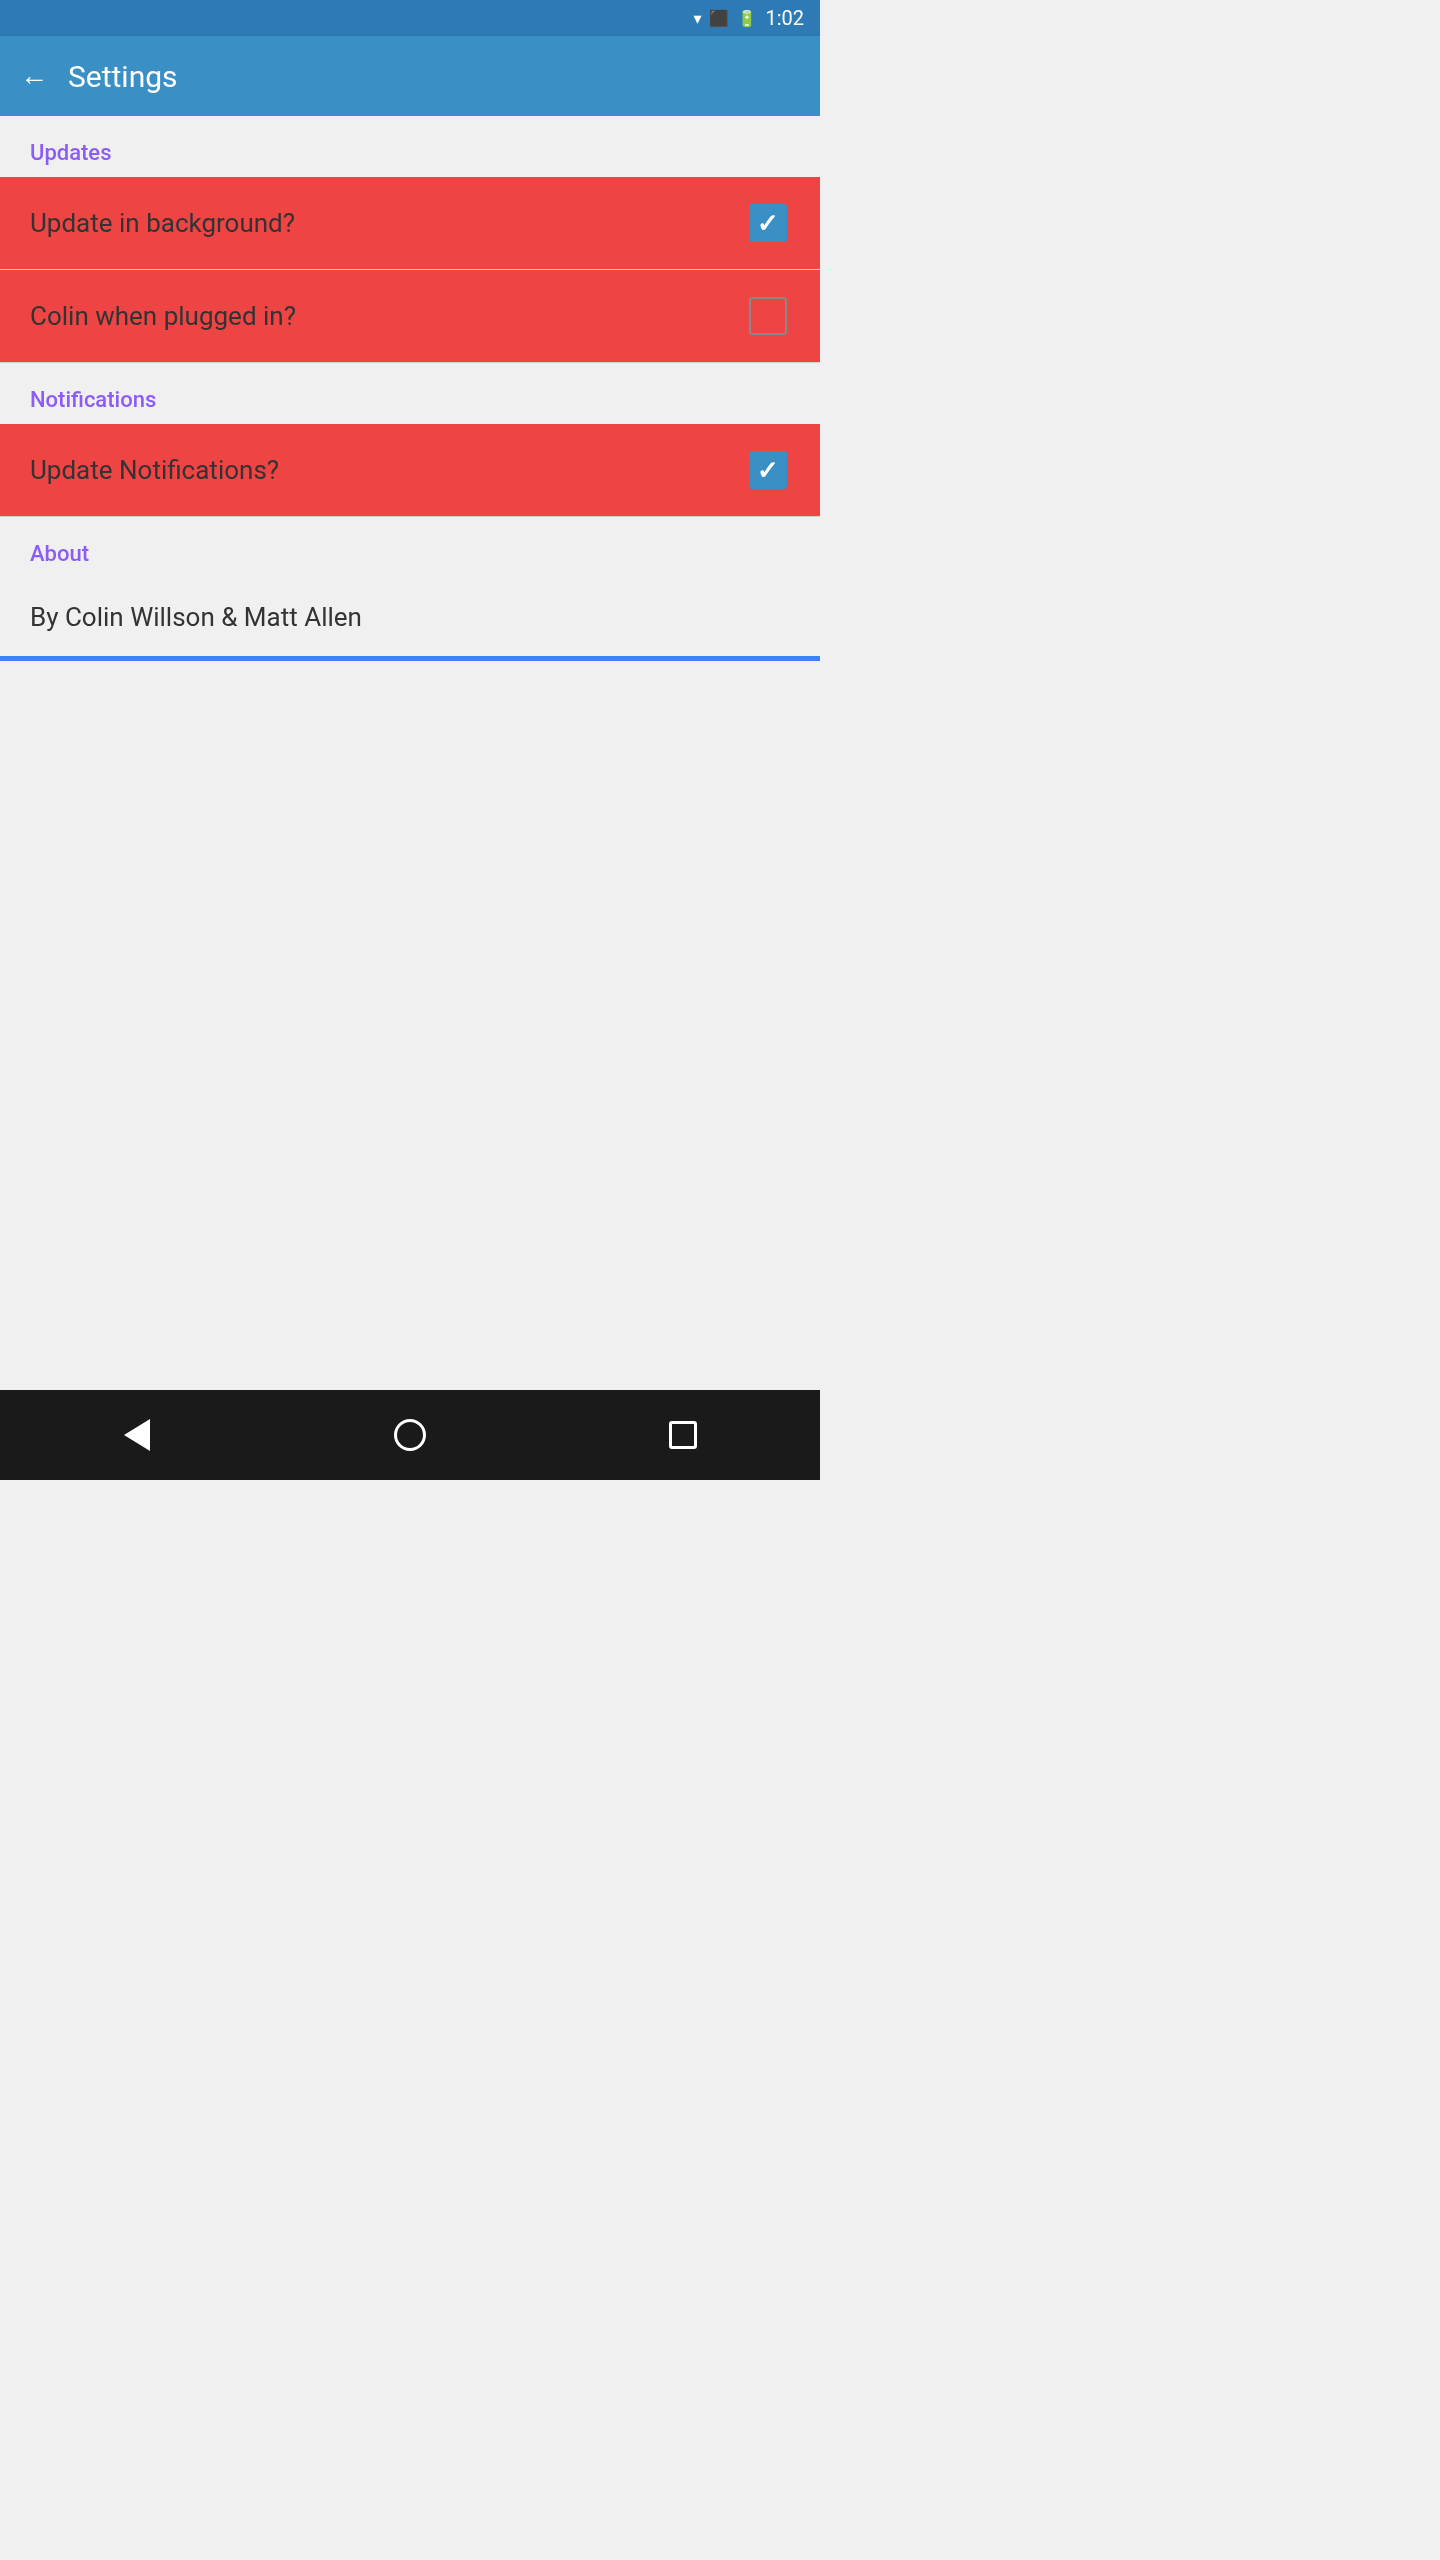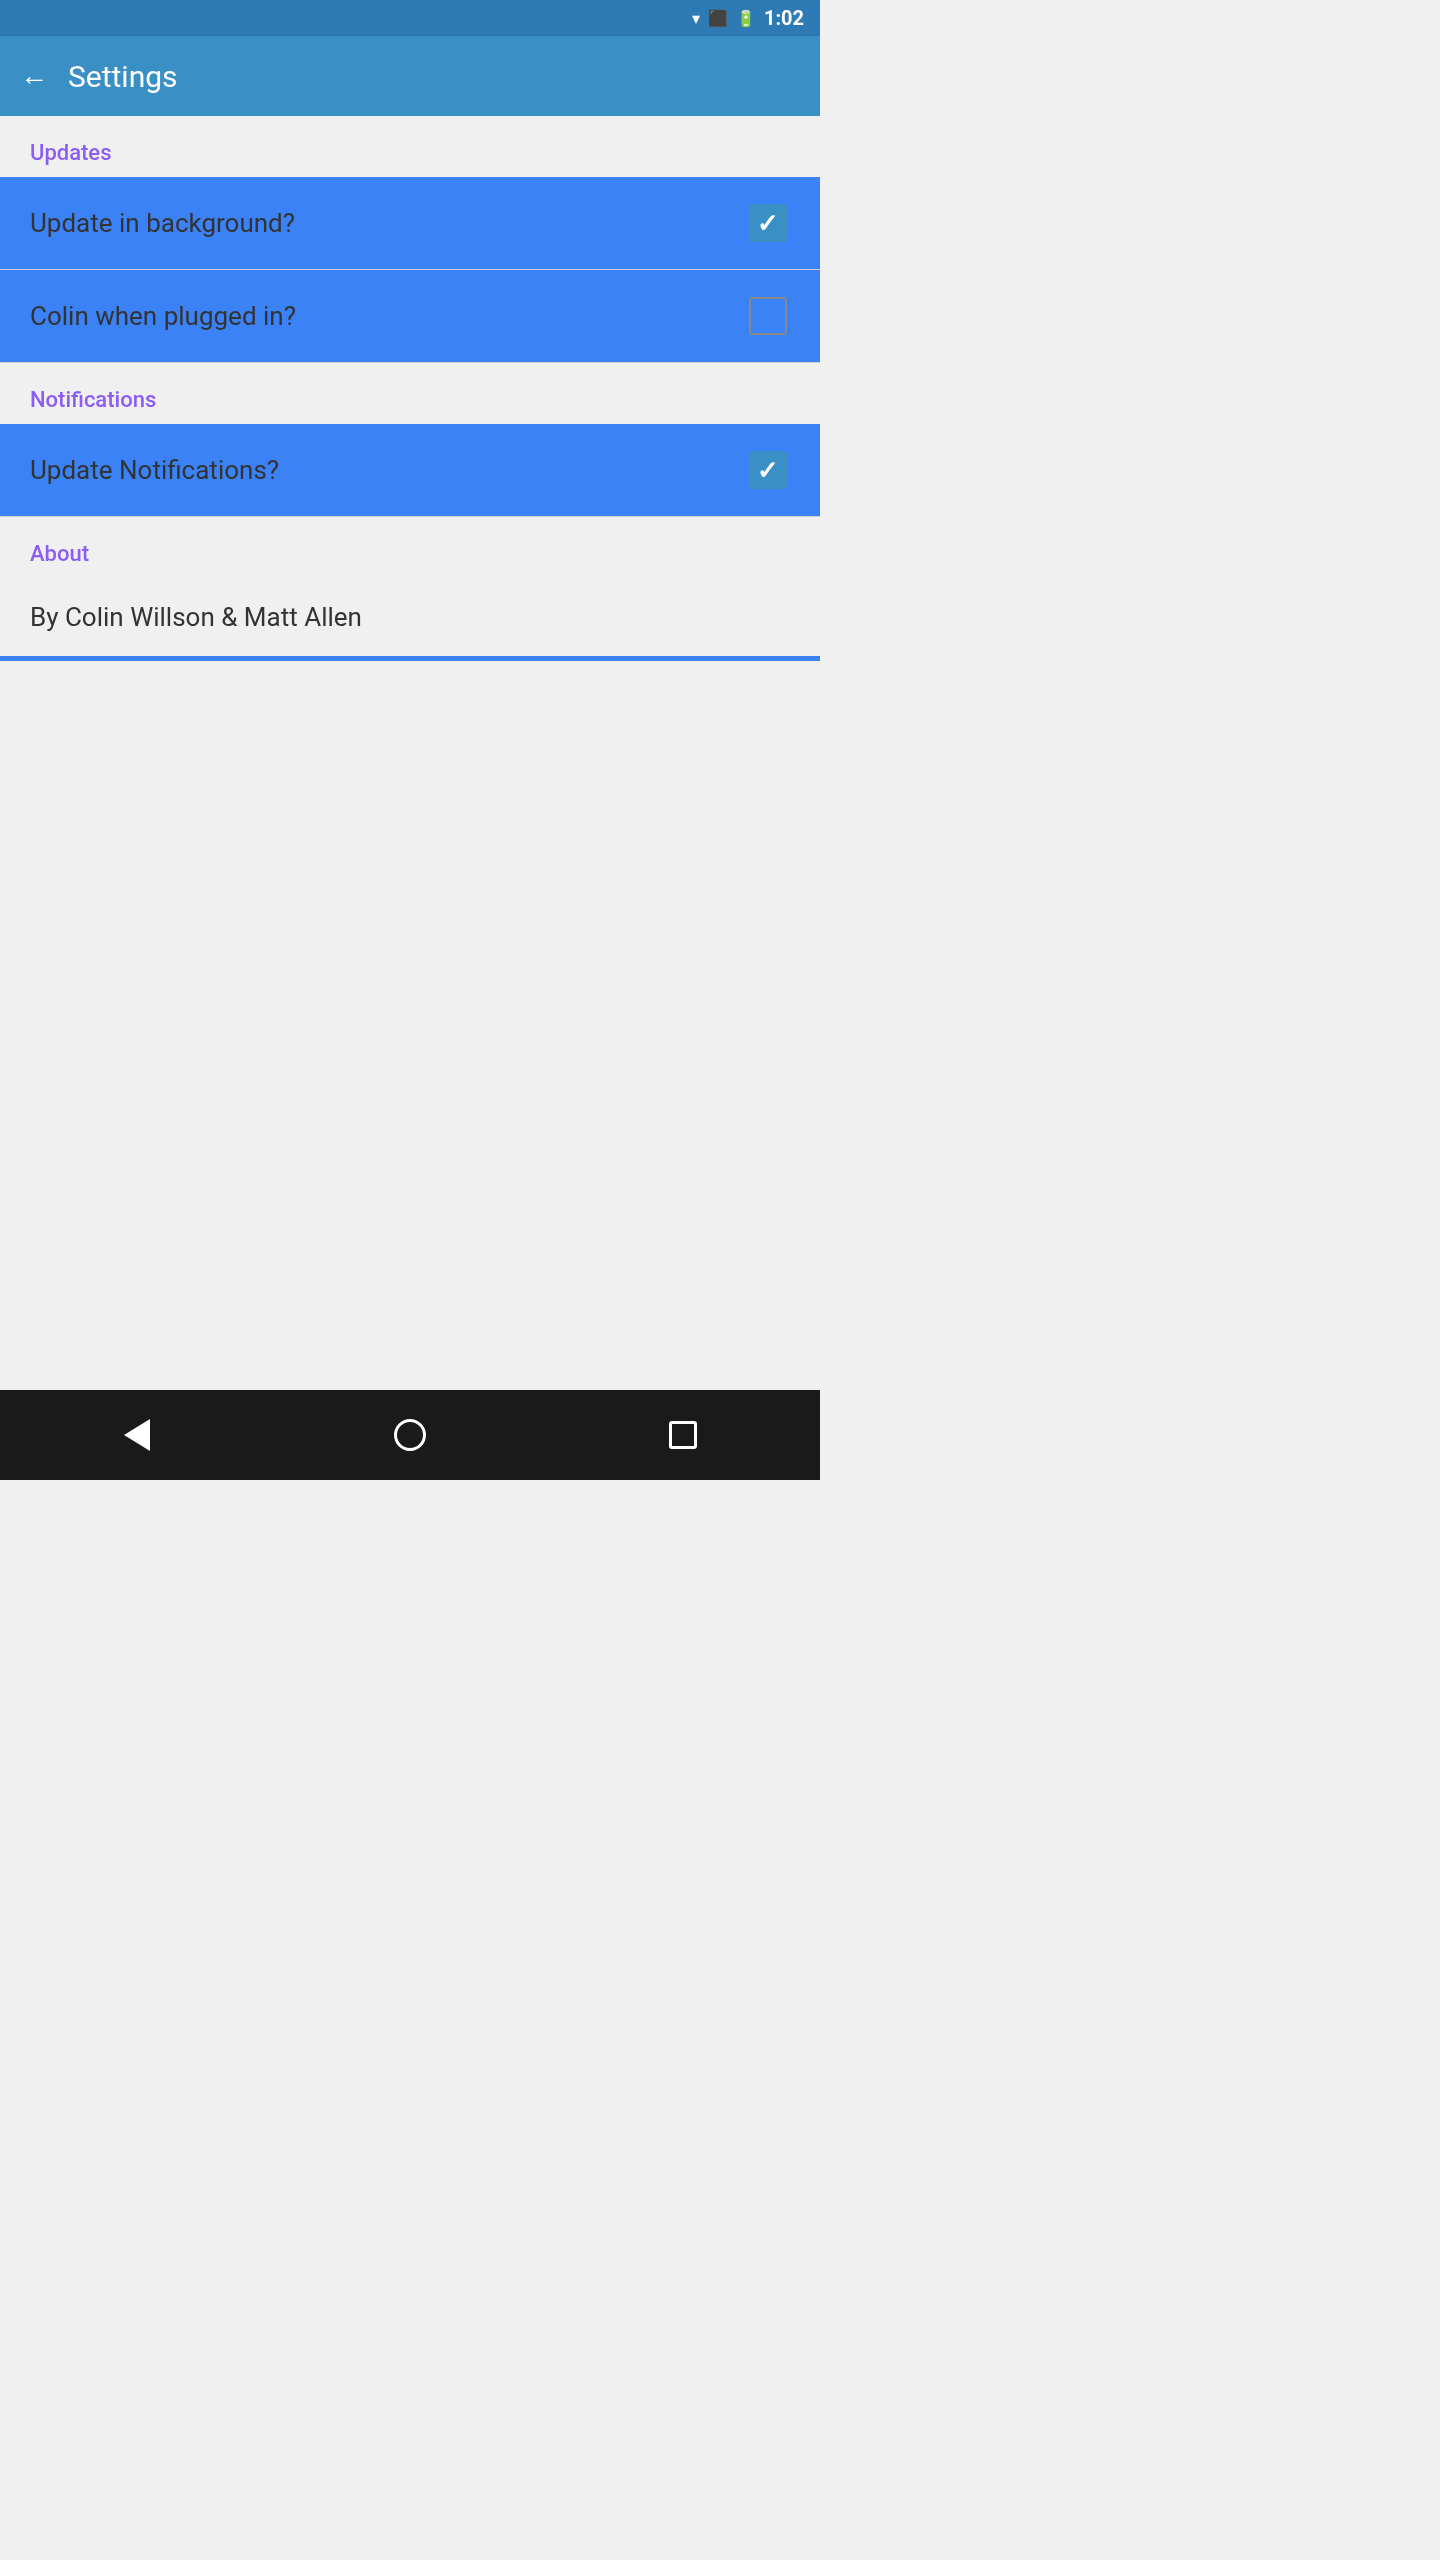--- a/index.html
+++ b/index.html
@@ -32,21 +32,21 @@
 
     .status-bar-right {
       display: flex;
       align-items: center;
       gap: 8px;
     }
 
     .status-time {
       color: white;
       font-size: 20px;
-      font-weight: 700;
+      font-weight: 400;
     }
 
     .status-icon {
       color: white;
       font-size: 16px;
     }
 
     
     .toolbar {
       background: #3a8fc5;
@@ -82,21 +82,21 @@
     
     .section-header {
       padding: 24px 30px 12px 30px;
       font-size: 22px;
       font-weight: 500;
       color: #8b5cf6;
     }
 
     
     .settings-row {
-      background: #3b82f6;
+      background: #ef4444;
       display: flex;
       align-items: center;
       justify-content: space-between;
       padding: 24px 30px;
       border-bottom: 1px solid #d0d0d0;
     }
 
     .settings-row-label {
       font-size: 26px;
       color: #333333;

